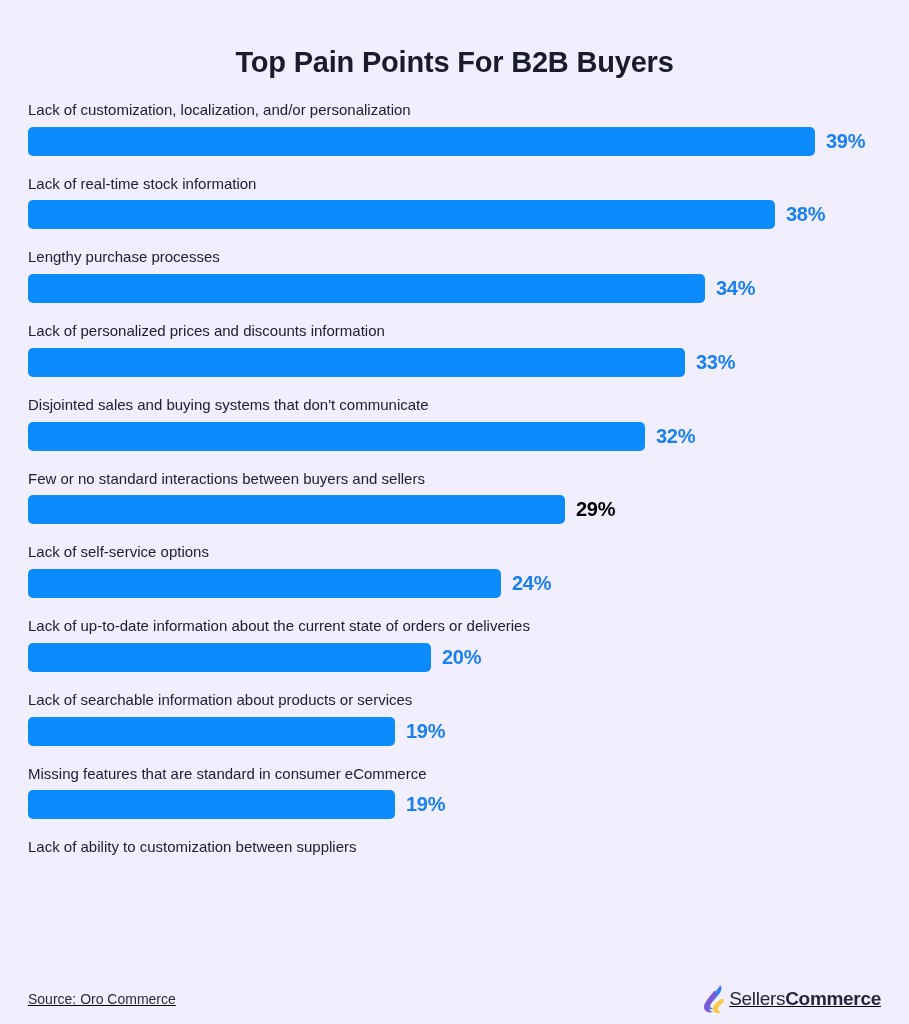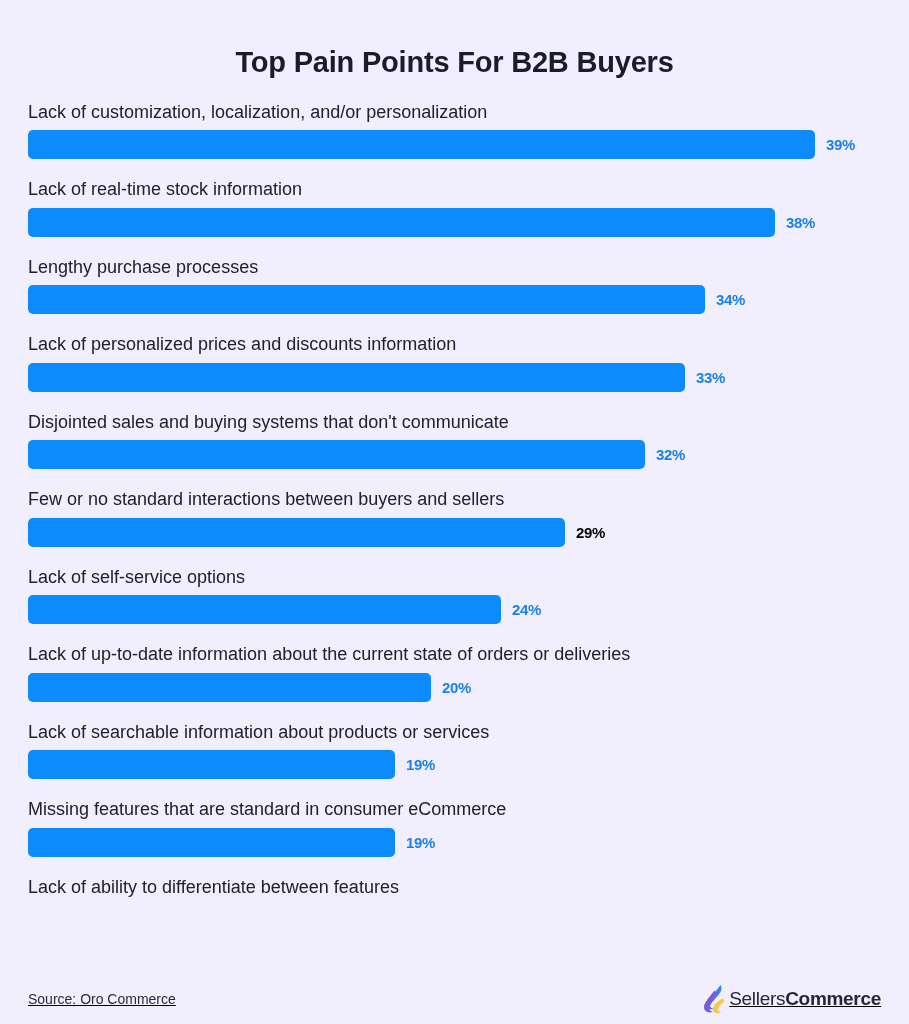--- a/index.html
+++ b/index.html
@@ -33,39 +33,39 @@
     margin: 16px 0 22px 0;
     line-height: 1.1;
   }
   .bars {
     display: block;
   }
   .bar-row {
     margin-bottom: 19px;
   }
   .bar-label {
-    font-size: 18px;
+    font-size: 15px;
     color: #21212e;
     line-height: 1.25;
     margin-bottom: 7px;
     white-space: nowrap;
   }
   .bar-track {
     display: flex;
     align-items: center;
     height: 29px;
   }
   .bar-fill {
     height: 29px;
     background: #0c8cfc;
     border-radius: 5px;
     flex: 0 0 auto;
   }
   .bar-value {
-    font-size: 15px;
+    font-size: 20px;
     font-weight: bold;
     color: #1a80ee;
     margin-left: 11px;
     letter-spacing: -0.3px;
     white-space: nowrap;
   }
   .footer {
     position: absolute;
     left: 28px;
     right: 28px;
@@ -170,21 +170,21 @@
         </div>
       </div>
       <div class="bar-row">
         <div class="bar-label">Missing features that are standard in consumer eCommerce</div>
         <div class="bar-track">
           <div class="bar-fill" style="width: 367px; background: rgb(12, 140, 252);"></div>
           <div class="bar-value" style="color: rgb(26, 128, 238);">19%</div>
         </div>
       </div>
       <div class="bar-row">
-        <div class="bar-label">Lack of ability to differentiate between features</div>
+        <div class="bar-label">Lack of ability to customization between suppliers</div>
       </div>
     </div>
 
   <div class="footer">
     <div class="source-text">Source: Oro Commerce</div>
     <div class="logo">
       <span class="logo-mark">
         <svg viewBox="0 0 26 30" width="26" height="30" xmlns="http://www.w3.org/2000/svg" aria-hidden="true">
           <path d="M17.5 1 C14 6, 10.5 10, 7 13.5 C3.5 17, 2 20, 3.6 23 C5 25.6, 8 26, 10.3 24.4 C7.6 24.2, 6.4 22.2, 7.8 20 C9.2 17.8, 12.4 14.6, 15.6 10.8 C18.4 7.4, 19.4 4, 17.5 1 Z" fill="#3b7ff0"></path>
           <path d="M11.4 6.6 C8.2 11, 5.3 14.2, 3.2 17.2 C0.6 21, 0.2 24.4, 2.6 26.8 C4.6 28.8, 7.6 29, 9.8 27.6 C6.8 27.2, 5.4 25.2, 6.4 22.6 C7.4 20, 10 16.6, 12.6 12.8 C13.6 10.4, 13.2 8.2, 11.4 6.6 Z" fill="#7b5cd6"></path>

